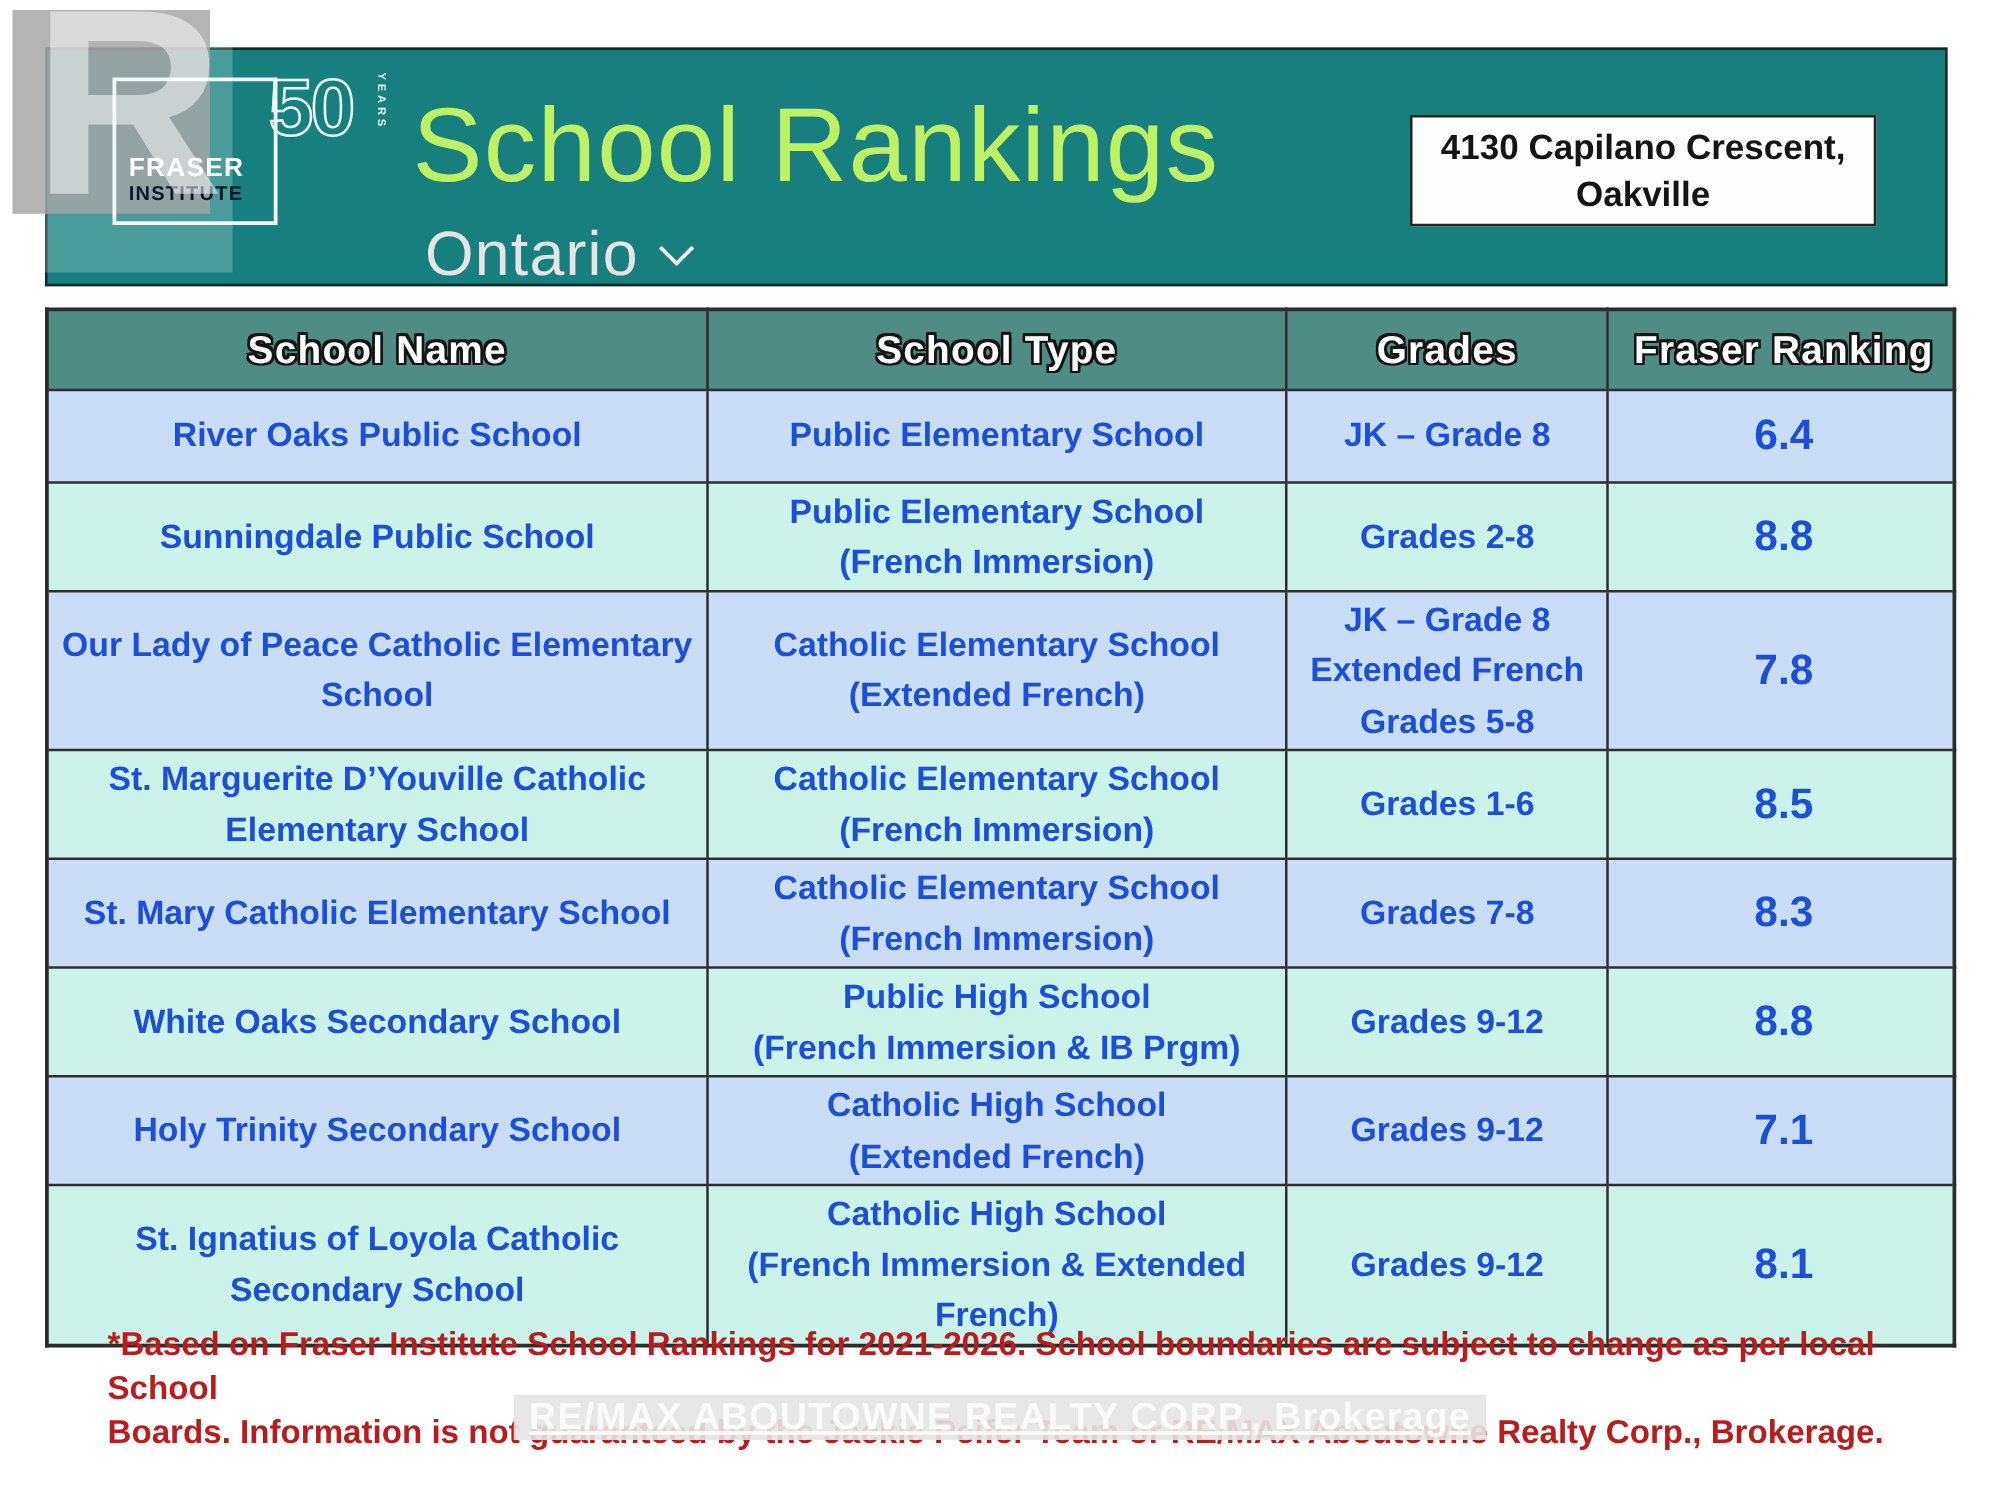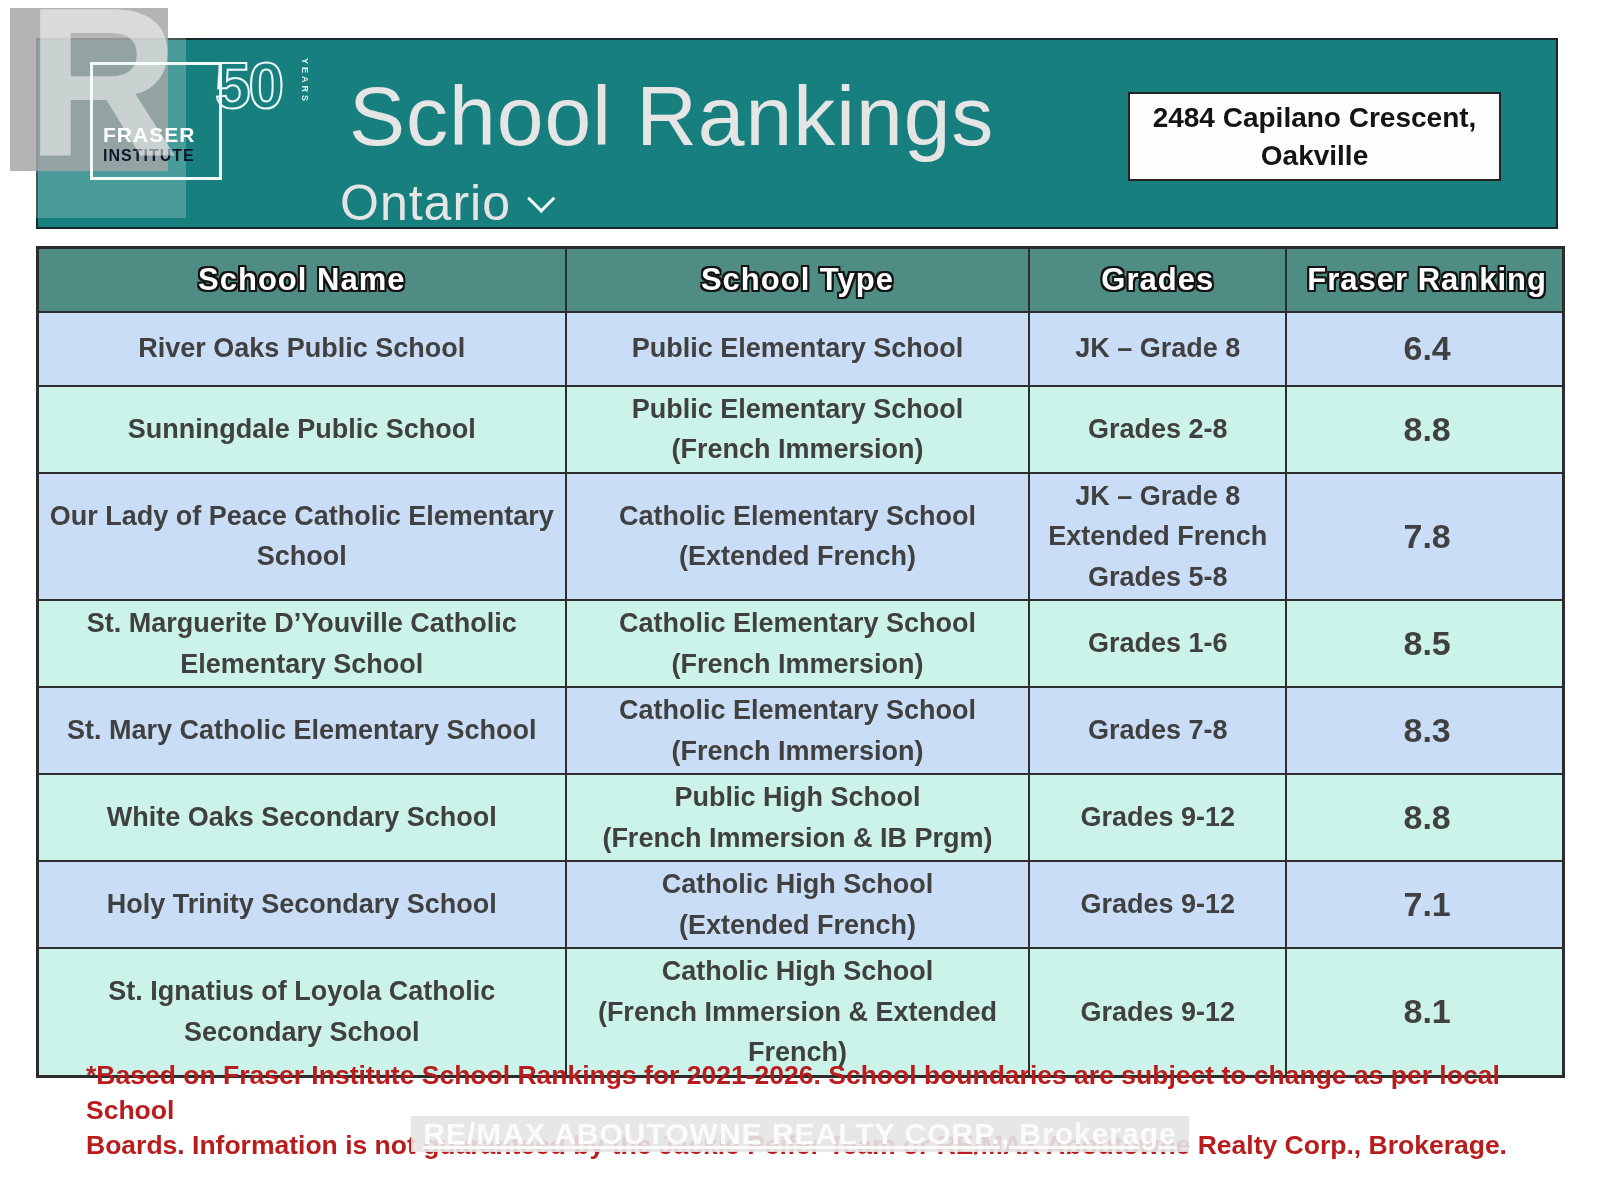--- a/index.html
+++ b/index.html
@@ -41,22 +41,22 @@
     position:absolute;left:177px;top:14px;z-index:7;
     font-size:64px;font-weight:700;color:transparent;-webkit-text-stroke:2px #ecf8f7;
     letter-spacing:-2px;line-height:1;
   }
   @supports not (-webkit-text-stroke:1px #000){ .fifty{color:#ecf8f7;} }
   .years{
     position:absolute;left:262px;top:18px;z-index:7;
     writing-mode:vertical-rl;font-size:9px;font-weight:700;letter-spacing:3px;color:#dff1ef;
   }
   .title{
-    position:absolute;left:311px;top:28px;
-    font-size:84px;font-weight:300;letter-spacing:1px;color:#e5e5e5;white-space:nowrap;
+    position:absolute;left:292px;top:28px;
+    font-size:84px;font-weight:300;letter-spacing:1px;color:#bef264;white-space:nowrap;
   }
   .subtitle{
     position:absolute;left:302px;top:134px;
     font-size:50px;font-weight:300;letter-spacing:1px;color:#e5e5e5;
     display:flex;align-items:center;gap:16px;cursor:pointer;
   }
   .chev{
     width:17px;height:17px;border-right:3px solid #eef9f8;border-bottom:3px solid #eef9f8;
     transform:rotate(45deg) translateY(-6px);display:inline-block;
   }
@@ -69,21 +69,21 @@
   
   .rank-table{
     position:absolute;left:36px;top:246px;width:1526px;
     display:table;table-layout:fixed;border-collapse:collapse;
     border:3px solid #2c2c2c;
   }
   .trow{display:table-row;}
   .cell{
     display:table-cell;border:2px solid #2e2e2e;vertical-align:middle;text-align:center;
     padding:2px 10px;box-sizing:border-box;
-    font-size:27px;font-weight:700;color:#404040;line-height:1.5;white-space:pre-line;
+    font-size:27px;font-weight:700;color:#1d4ed8;line-height:1.5;white-space:pre-line;
   }
   .c1{width:518px;} .c2{width:455px;margin-left:40px;} .c3{width:252px;} .c4{width:272px;padding-left:15px;}
   .thead .cell{
     height:64px;background:#4f8d84;color:#ffffff;font-size:31px;letter-spacing:1px;
     text-shadow:-2px -2px 0 #141414,2px -2px 0 #141414,-2px 2px 0 #141414,2px 2px 0 #141414,
                 -2px 0 0 #141414,2px 0 0 #141414,0 -2px 0 #141414,0 2px 0 #141414;
   }
   .trow.blue .cell{background:#c9def6;}
   .trow.mint .cell{background:#ccf3e9;}
   .cell.rank{font-size:34px;line-height:1.2;}
@@ -119,21 +119,21 @@
     <div class="fifty">50</div>
     <div class="years">YEARS</div>
 
     <div class="title">School Rankings</div>
     <div class="subtitle">
       <span>Ontario</span>
       <span class="chev"></span>
     </div>
 
     <div class="address">
-      <span>2484 Capilano Crescent,</span>
+      <span>4130 Capilano Crescent,</span>
       <span>Oakville</span>
     </div>
   </div>
 
   <div class="realtor-backdrop"></div>
   <div class="realtor-square"></div>
   <div class="realtor-r">R</div>
 
   <div class="rank-table">
     <div class="trow thead">

